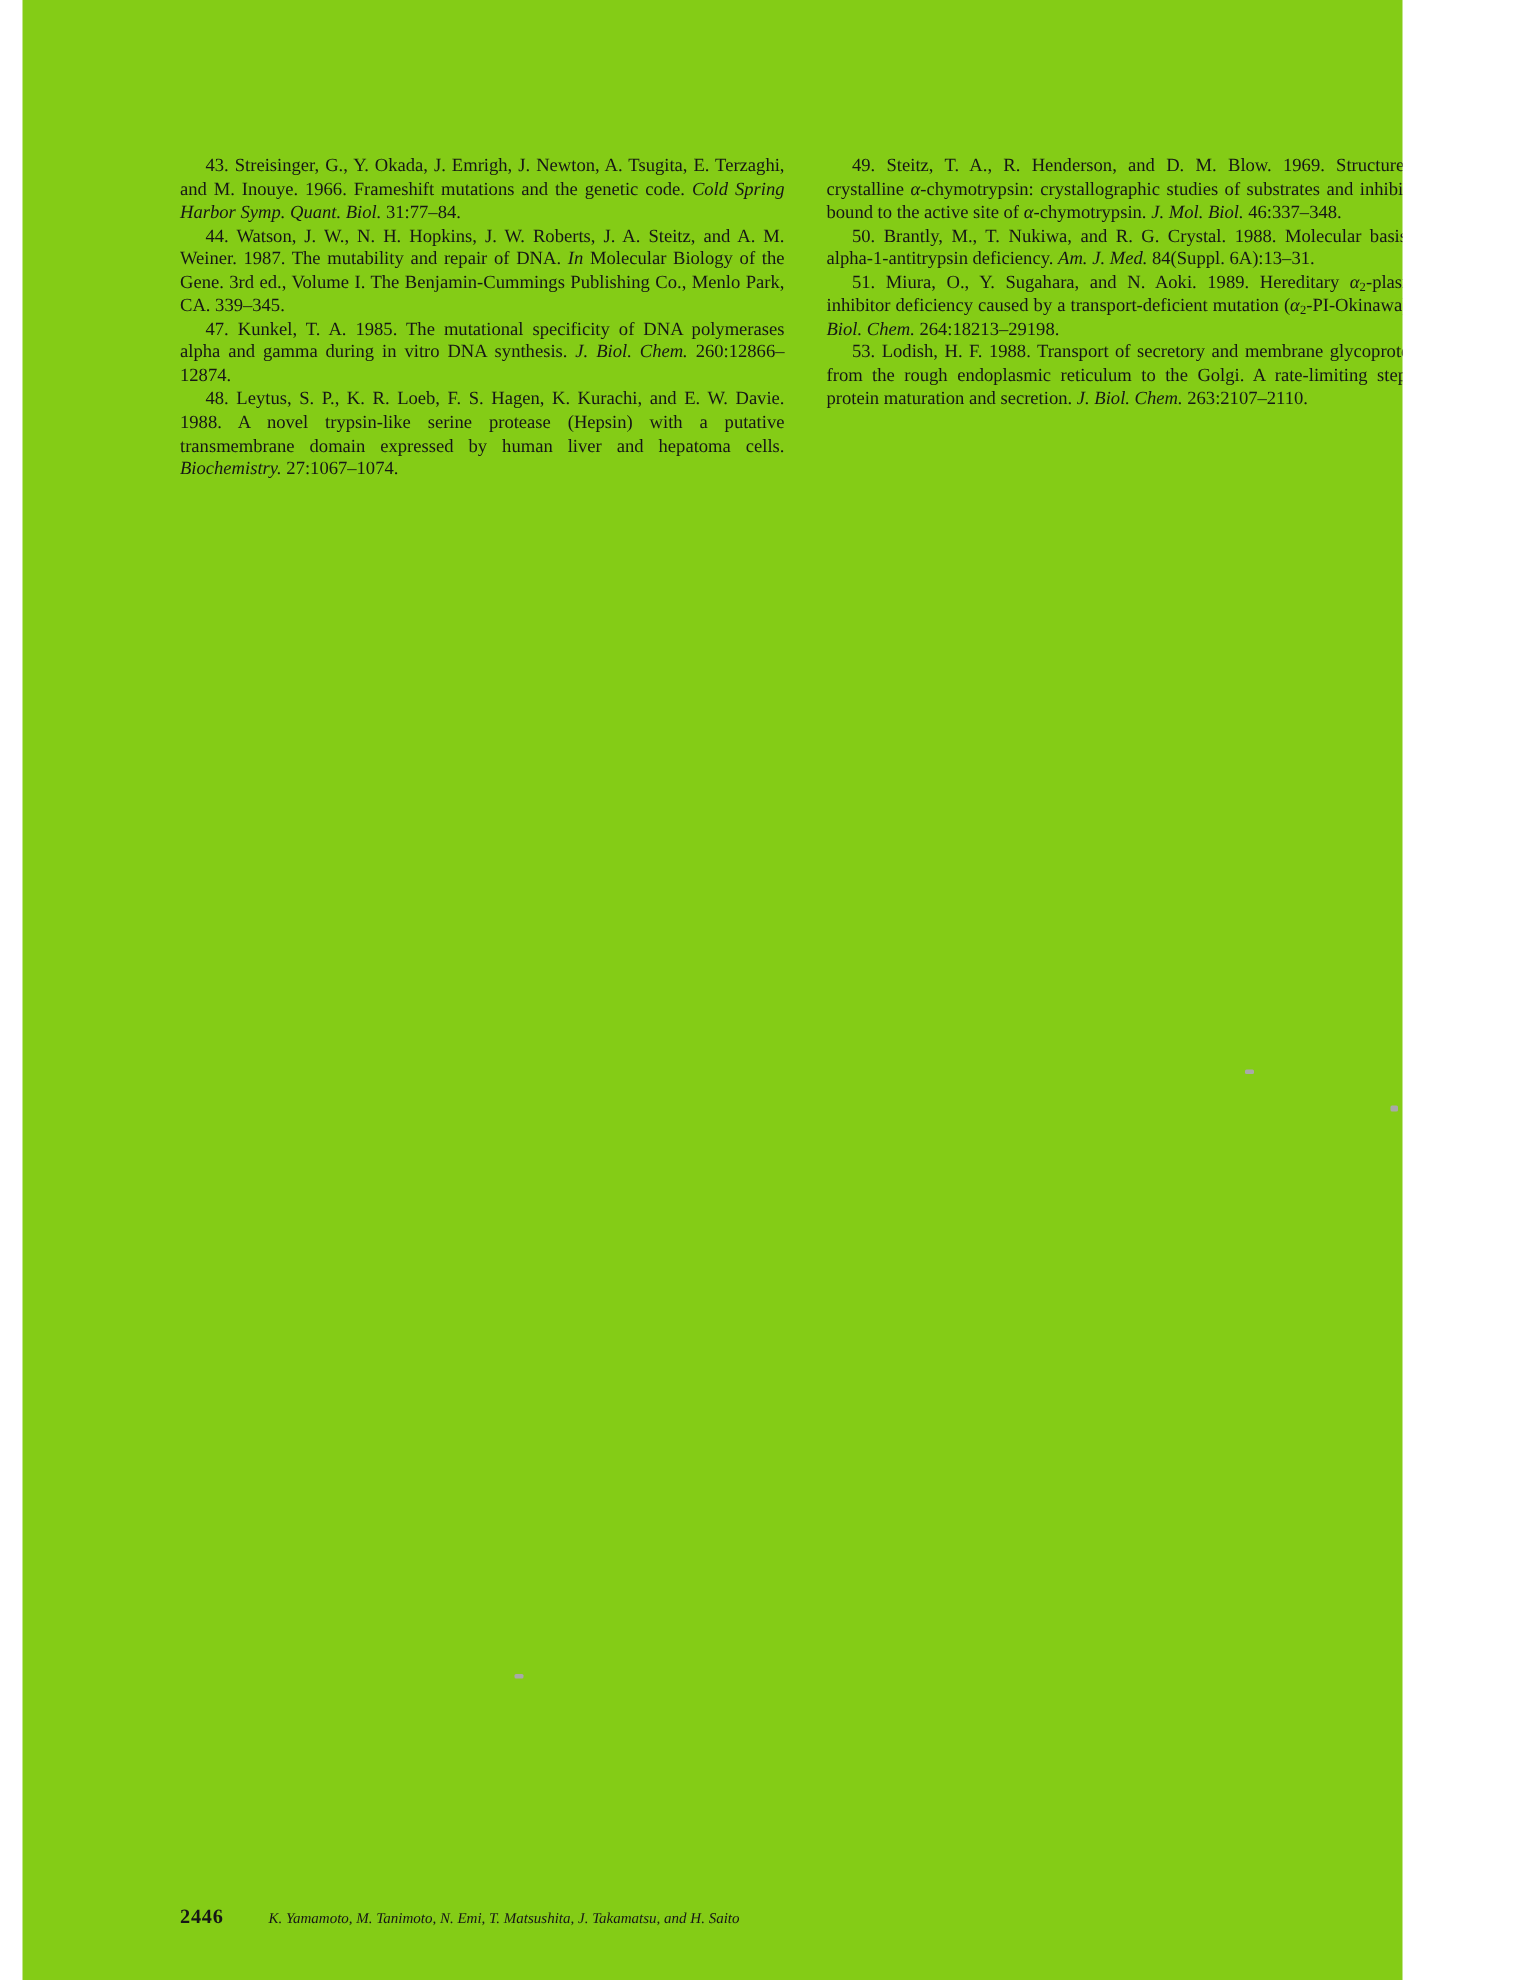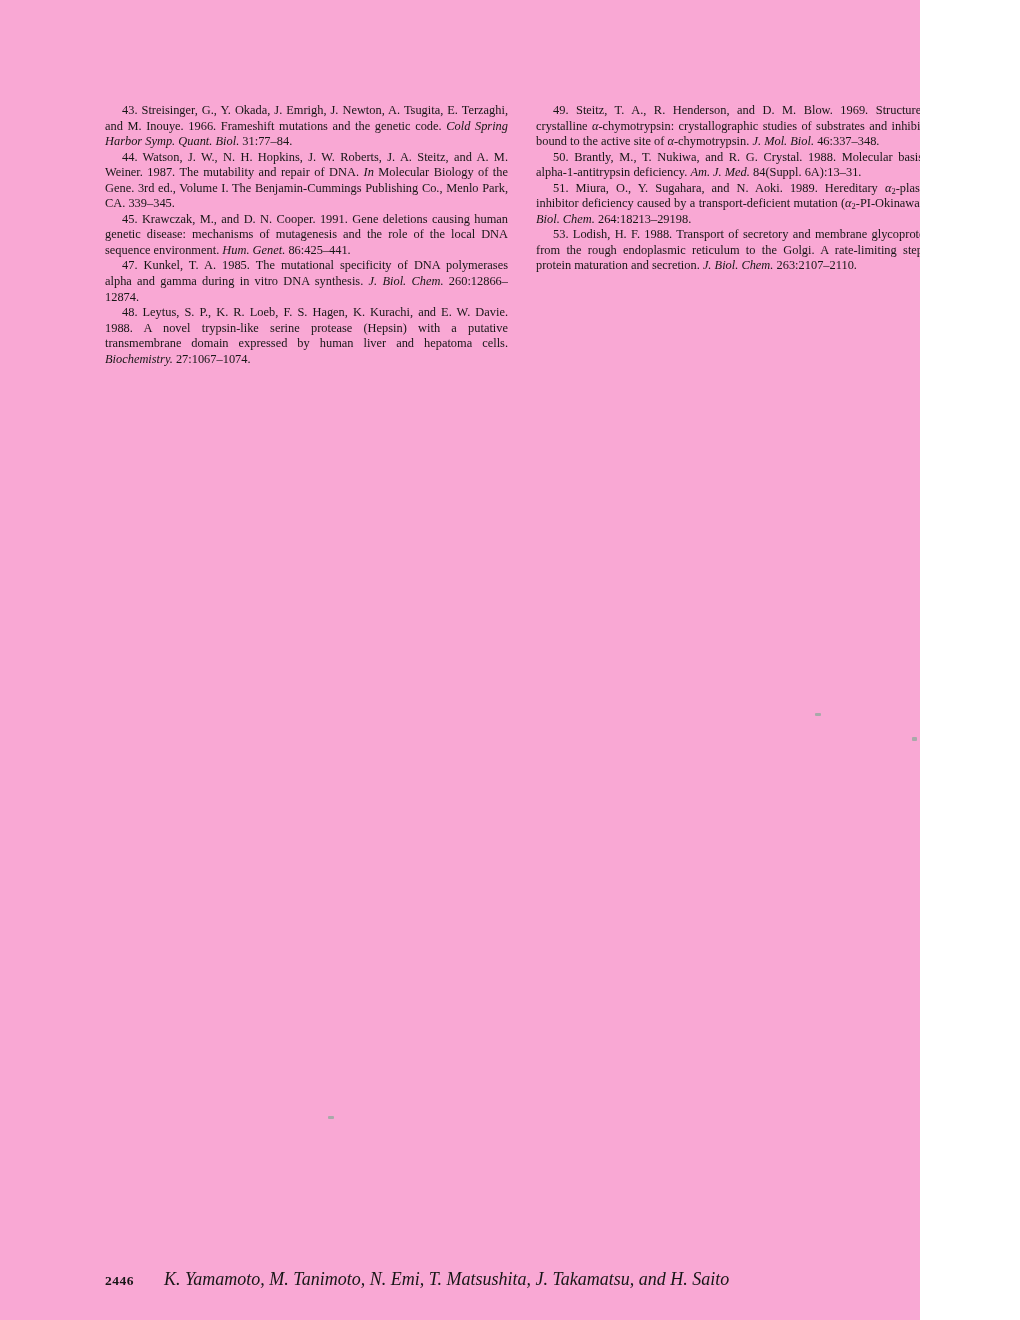--- a/index.html
+++ b/index.html
@@ -4,24 +4,25 @@
 <style>
   html, body {
     margin: 0;
     padding: 0;
     background: #ffffff;
   }
   .page {
     position: relative;
     width: 920px;
     height: 1320px;
-    background: #f9a8d4;
+    background: #84cc16;
     overflow: hidden;
     font-family: "Liberation Serif", serif;
     color: #161616;
+    margin-left: 15px;
   }
   .ref-col {
     position: absolute;
     top: 103px;
     width: 403px;
     font-size: 12.4px;
     line-height: 15.55px;
     text-align: justify;
     text-justify: inter-word;
   }
@@ -47,38 +48,37 @@
   }
   .page-number {
     font-family: Liberation Serif, serif;
     font-weight: bold;
     font-size: 13.5px;
     letter-spacing: 0.5px;
   }
   .running-authors {
     font-family: "Liberation Serif", serif;
     font-style: italic;
-    font-size: 18px;
+    font-size: 10px;
     margin-left: 30px;
   }
   .speck {
     position: absolute;
     background: #a9a9a9;
     border-radius: 1px;
   }
 </style>
 </head>
 <body>
 
 <div class="page">
 
   <div class="ref-col ref-col-left">
       <p class="ref"><span>43. Streisinger, G., Y. Okada, J. Emrigh, J. Newton, A. Tsugita, E. Terzaghi, and M. Inouye. 1966. Frameshift mutations and the genetic code. </span><span class="it">Cold Spring Harbor Symp. Quant. Biol.</span><span> 31:77–84.</span></p>
       <p class="ref"><span>44. Watson, J. W., N. H. Hopkins, J. W. Roberts, J. A. Steitz, and A. M. Weiner. 1987. The mutability and repair of DNA. </span><span class="it">In</span><span> Molecular Biology of the Gene. 3rd ed., Volume I. The Benjamin-Cummings Publishing Co., Menlo Park, CA. 339–345.</span></p>
-      <p class="ref"><span>45. Krawczak, M., and D. N. Cooper. 1991. Gene deletions causing human genetic disease: mechanisms of mutagenesis and the role of the local DNA sequence environment. </span><span class="it">Hum. Genet.</span><span> 86:425–441.</span></p>
       <p class="ref"><span>47. Kunkel, T. A. 1985. The mutational specificity of DNA polymerases alpha and gamma during in vitro DNA synthesis. </span><span class="it">J. Biol. Chem.</span><span> 260:12866–12874.</span></p>
       <p class="ref"><span>48. Leytus, S. P., K. R. Loeb, F. S. Hagen, K. Kurachi, and E. W. Davie. 1988. A novel trypsin-like serine protease (Hepsin) with a putative transmembrane domain expressed by human liver and hepatoma cells. </span><span class="it">Biochemistry.</span><span> 27:1067–1074.</span></p>
     </div>
 
   <div class="ref-col ref-col-right">
       <p class="ref"><span>49. Steitz, T. A., R. Henderson, and D. M. Blow. 1969. Structure of crystalline </span><span class="it">α</span><span>-chymotrypsin: crystallographic studies of substrates and inhibitors bound to the active site of </span><span class="it">α</span><span>-chymotrypsin. </span><span class="it">J. Mol. Biol.</span><span> 46:337–348.</span></p>
       <p class="ref"><span>50. Brantly, M., T. Nukiwa, and R. G. Crystal. 1988. Molecular basis of alpha-1-antitrypsin deficiency. </span><span class="it">Am. J. Med.</span><span> 84(Suppl. 6A):13–31.</span></p>
       <p class="ref"><span>51. Miura, O., Y. Sugahara, and N. Aoki. 1989. Hereditary </span><span class="it">α</span><sub>2</sub><span>-plasmin inhibitor deficiency caused by a transport-deficient mutation (</span><span class="it">α</span><sub>2</sub><span>-PI-Okinawa). </span><span class="it">J. Biol. Chem.</span><span> 264:18213–29198.</span></p>
       <p class="ref"><span>53. Lodish, H. F. 1988. Transport of secretory and membrane glycoproteins from the rough endoplasmic reticulum to the Golgi. A rate-limiting step in protein maturation and secretion. </span><span class="it">J. Biol. Chem.</span><span> 263:2107–2110.</span></p>
     </div>

